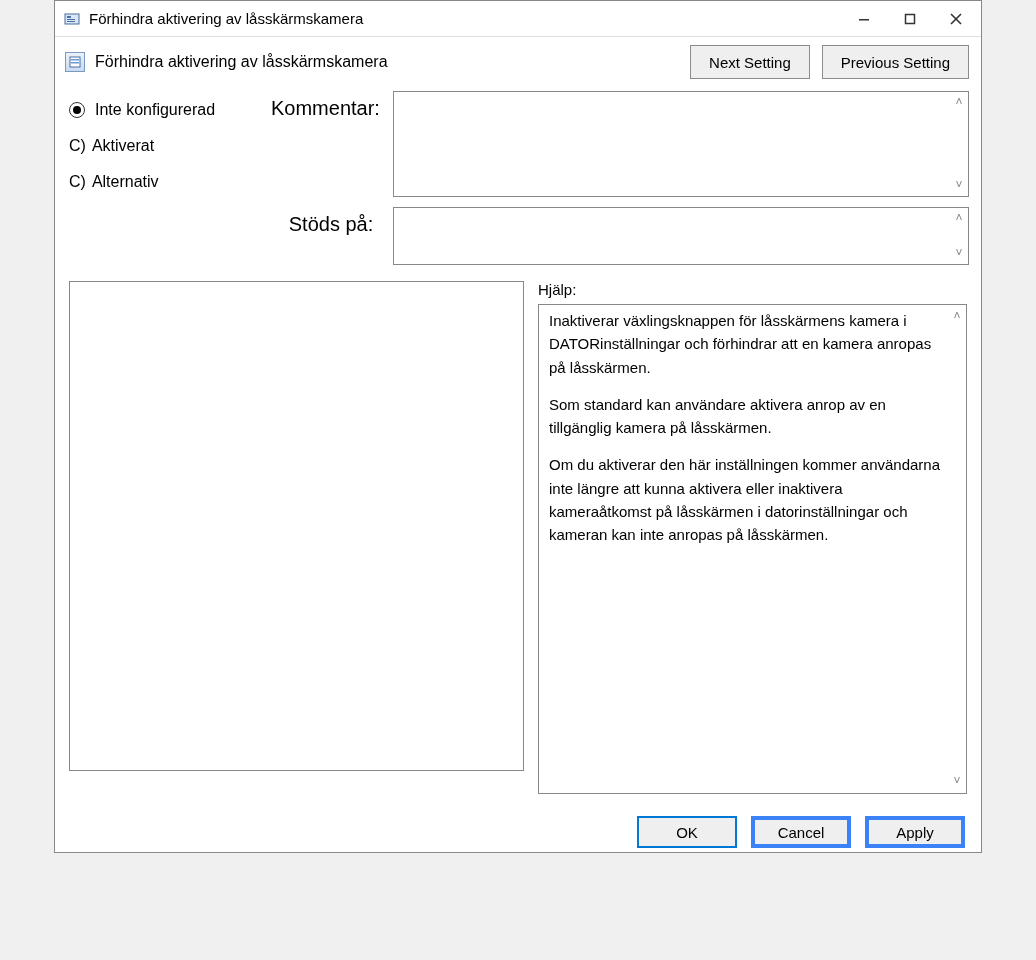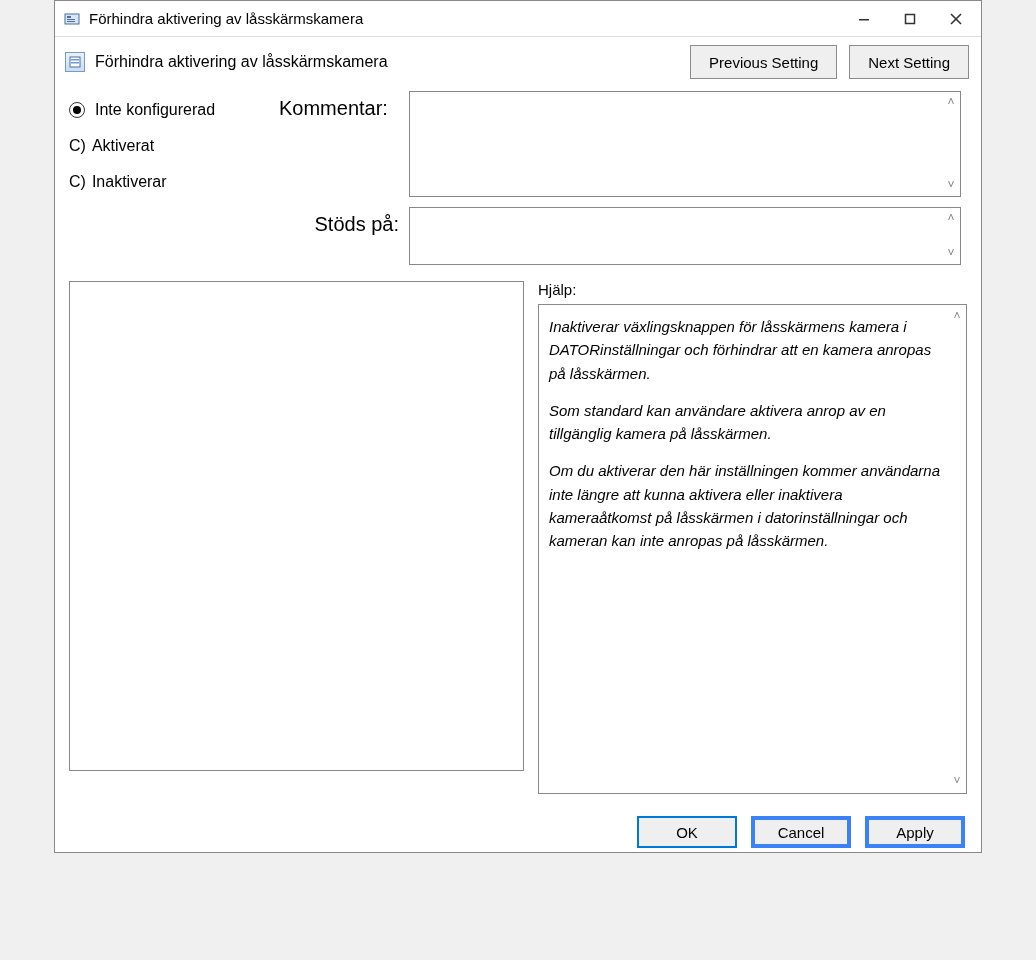--- a/index.html
+++ b/index.html
@@ -61,22 +61,22 @@
     padding: 0 18px;
     margin-left: 12px;
     background: #efefef;
     border: 1px solid #8c8c8c;
     font-size: 15px;
   }
 
   .body {
     display: grid;
     grid-template-columns: 200px 120px 1fr;
-    gap: 10px 10px;
-    padding: 4px 20px 10px 14px;
+    gap: 10px 2px;
+    padding: 4px 12px 10px 14px;
     align-items: start;
   }
 
   .radios {
     grid-column: 1;
     grid-row: 1 / span 2;
     padding-top: 4px;
   }
   .radio-row {
     display: flex; align-items: center;
@@ -118,42 +118,41 @@
     grid-row: 1;
     height: 106px;
   }
   .supported-box {
     grid-column: 3;
     grid-row: 2;
     min-height: 58px;
     padding: 6px 22px 6px 8px;
     color: #444;
   }
-  .sup-label { grid-column: 2; grid-row: 2; text-align:right; }
+  .sup-label { grid-column: 2; grid-row: 2; text-align:center; }
   .com-label { grid-column: 2; grid-row: 1; }
 
   .lower {
     display: grid;
     grid-template-columns: 455px 1fr;
     gap: 14px;
     padding: 6px 14px 12px 14px;
     flex: 1;
   }
   .section-label { font-size: 15px; margin-bottom: 6px; }
   .alt-box, .help-box {
     border: 1px solid #888;
     background: #fff;
     height: 490px;
     position: relative;
   }
   .help-box {
-    padding: 10px 24px 10px 10px;
+    padding: 4px 24px 10px 10px;
     font-size: 15px;
     line-height: 1.55;
-    font-style: italic;
   }
   .help-box p { margin: 0 0 14px 0; }
 
   .footer {
     display: flex;
     justify-content: flex-end;
     gap: 14px;
     padding: 10px 16px 4px 16px;
   }
   .dlg-btn {
@@ -206,38 +205,38 @@
   <div class="toolbar-row">
     <span class="policy-icon">
       <svg width="12" height="12" viewBox="0 0 12 12">
         <rect x="1" y="1" width="10" height="10" fill="#fff" stroke="#4a6fa0"></rect>
         <rect x="2" y="3" width="8" height="1.5" fill="#6d9bd4"></rect>
         <rect x="2" y="6" width="8" height="1.5" fill="#6d9bd4"></rect>
       </svg>
     </span>
     <span class="toolbar-title">Förhindra aktivering av låsskärmskamera</span>
     <span class="toolbar-spacer"></span>
+    <button class="nav-btn">Next Setting</button>
     <button class="nav-btn">Previous Setting</button>
-    <button class="nav-btn">Next Setting</button>
   </div>
 
   <div class="body">
 
     <div class="radios">
       <div class="radio-row">
         <span class="radio-dot checked"></span>
         <span>Inte konfigurerad</span>
       </div>
       <div class="radio-row">
         <span class="radio-label-c">C)</span>
         <span>Aktiverat</span>
       </div>
       <div class="radio-row">
         <span class="radio-label-c">C)</span>
-        <span>Inaktiverar</span>
+        <span>Alternativ</span>
       </div>
     </div>
 
     <div class="field-label com-label">Kommentar:</div>
     <div class="textarea comment-box">
       <span class="scroll-hint scroll-up">˄</span>
       <span class="scroll-hint scroll-down">˅</span>
     </div>
 
     <div class="field-label sup-label">Stöds på:</div>

